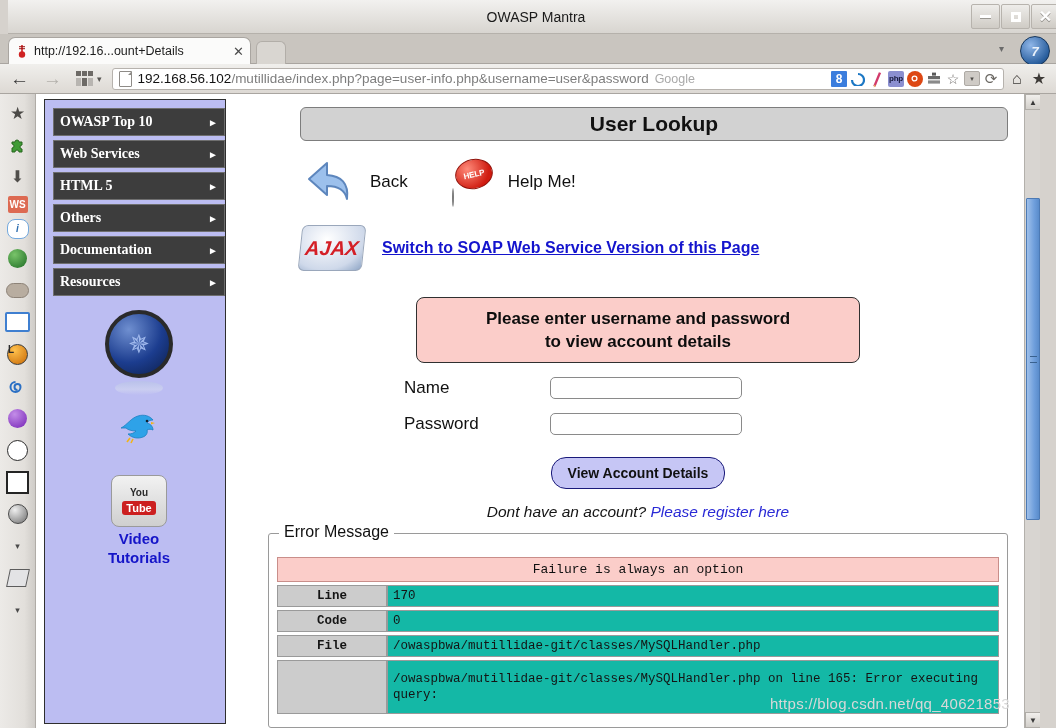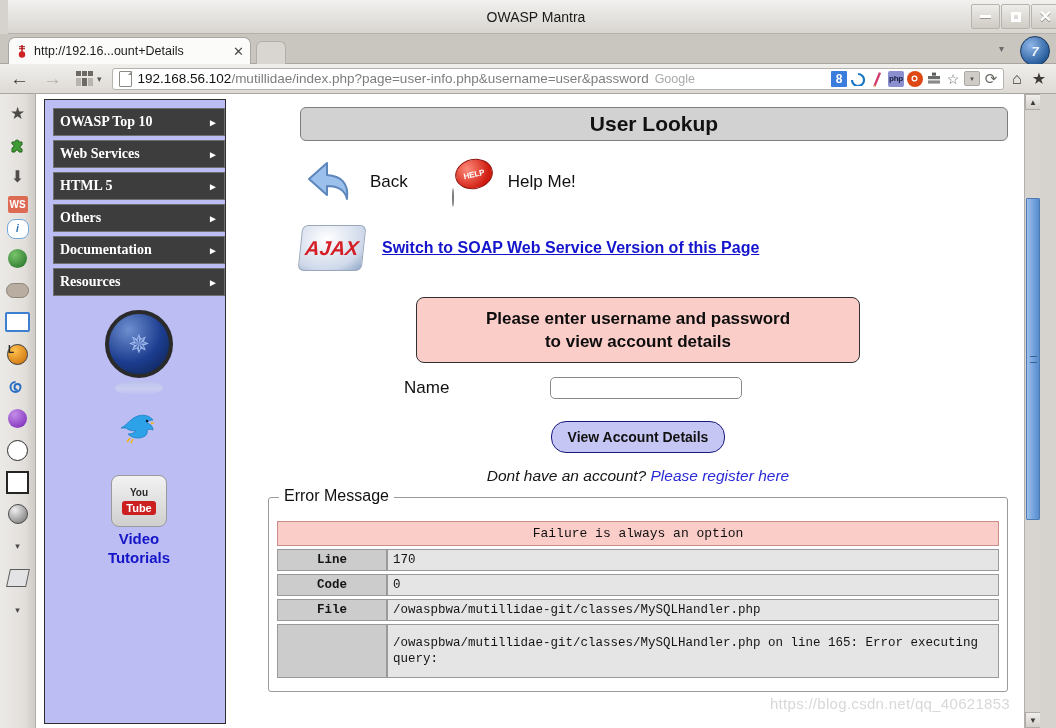--- a/index.html
+++ b/index.html
@@ -261,21 +261,21 @@
   .err-title{
     background:#fbcdc9;border:1px solid #c98e8a;text-align:center;
     font-family:"Liberation Mono", monospace;font-size:13px;color:#101010;padding:4px 0;
   }
   .errtable td.k{
     width:108px;background:#cccccc;border:1px solid #9a9a9a;text-align:center;
     font-family:"Liberation Mono", monospace;font-weight:bold;font-size:12.5px;color:#141414;
     padding:3px 0;
   }
   .errtable td.v{
-    background:#e5e5e5;border:1px solid #9a9a9a;
+    background:#14b8a6;border:1px solid #9a9a9a;
     font-family:"Liberation Mono", monospace;font-size:12.5px;color:#141414;
     padding:3px 5px;
   }
   .errtable td.v.multi{line-height:16px;}
   .errtable tr.msgrow td.k{height:46px;}
 
   
   .pagescroll{
     position:absolute;right:0;top:0;width:16px;height:634px;background:#d8d5d1;
     border-left:1px solid #b3b0ab;box-sizing:border-box;
@@ -516,20 +516,24 @@
 
         <div class="warnbox">
           <span>Please enter username and password</span><br>
           <span>to view account details</span>
         </div>
 
         <div class="formrow">
           <span class="flabel">Name</span>
           <input class="finput" type="text" value="" style="">
         </div>
+        <div class="formrow">
+          <span class="flabel">Password</span>
+          <input class="finput" type="text" value="" style="">
+        </div>
 
         <div class="submitwrap">
           <button class="submitbtn">View Account Details</button>
         </div>
 
         <div class="registerline">
           <span>Dont have an account? </span><a href="#">Please register here</a>
         </div>
 
         <div class="fieldset">

